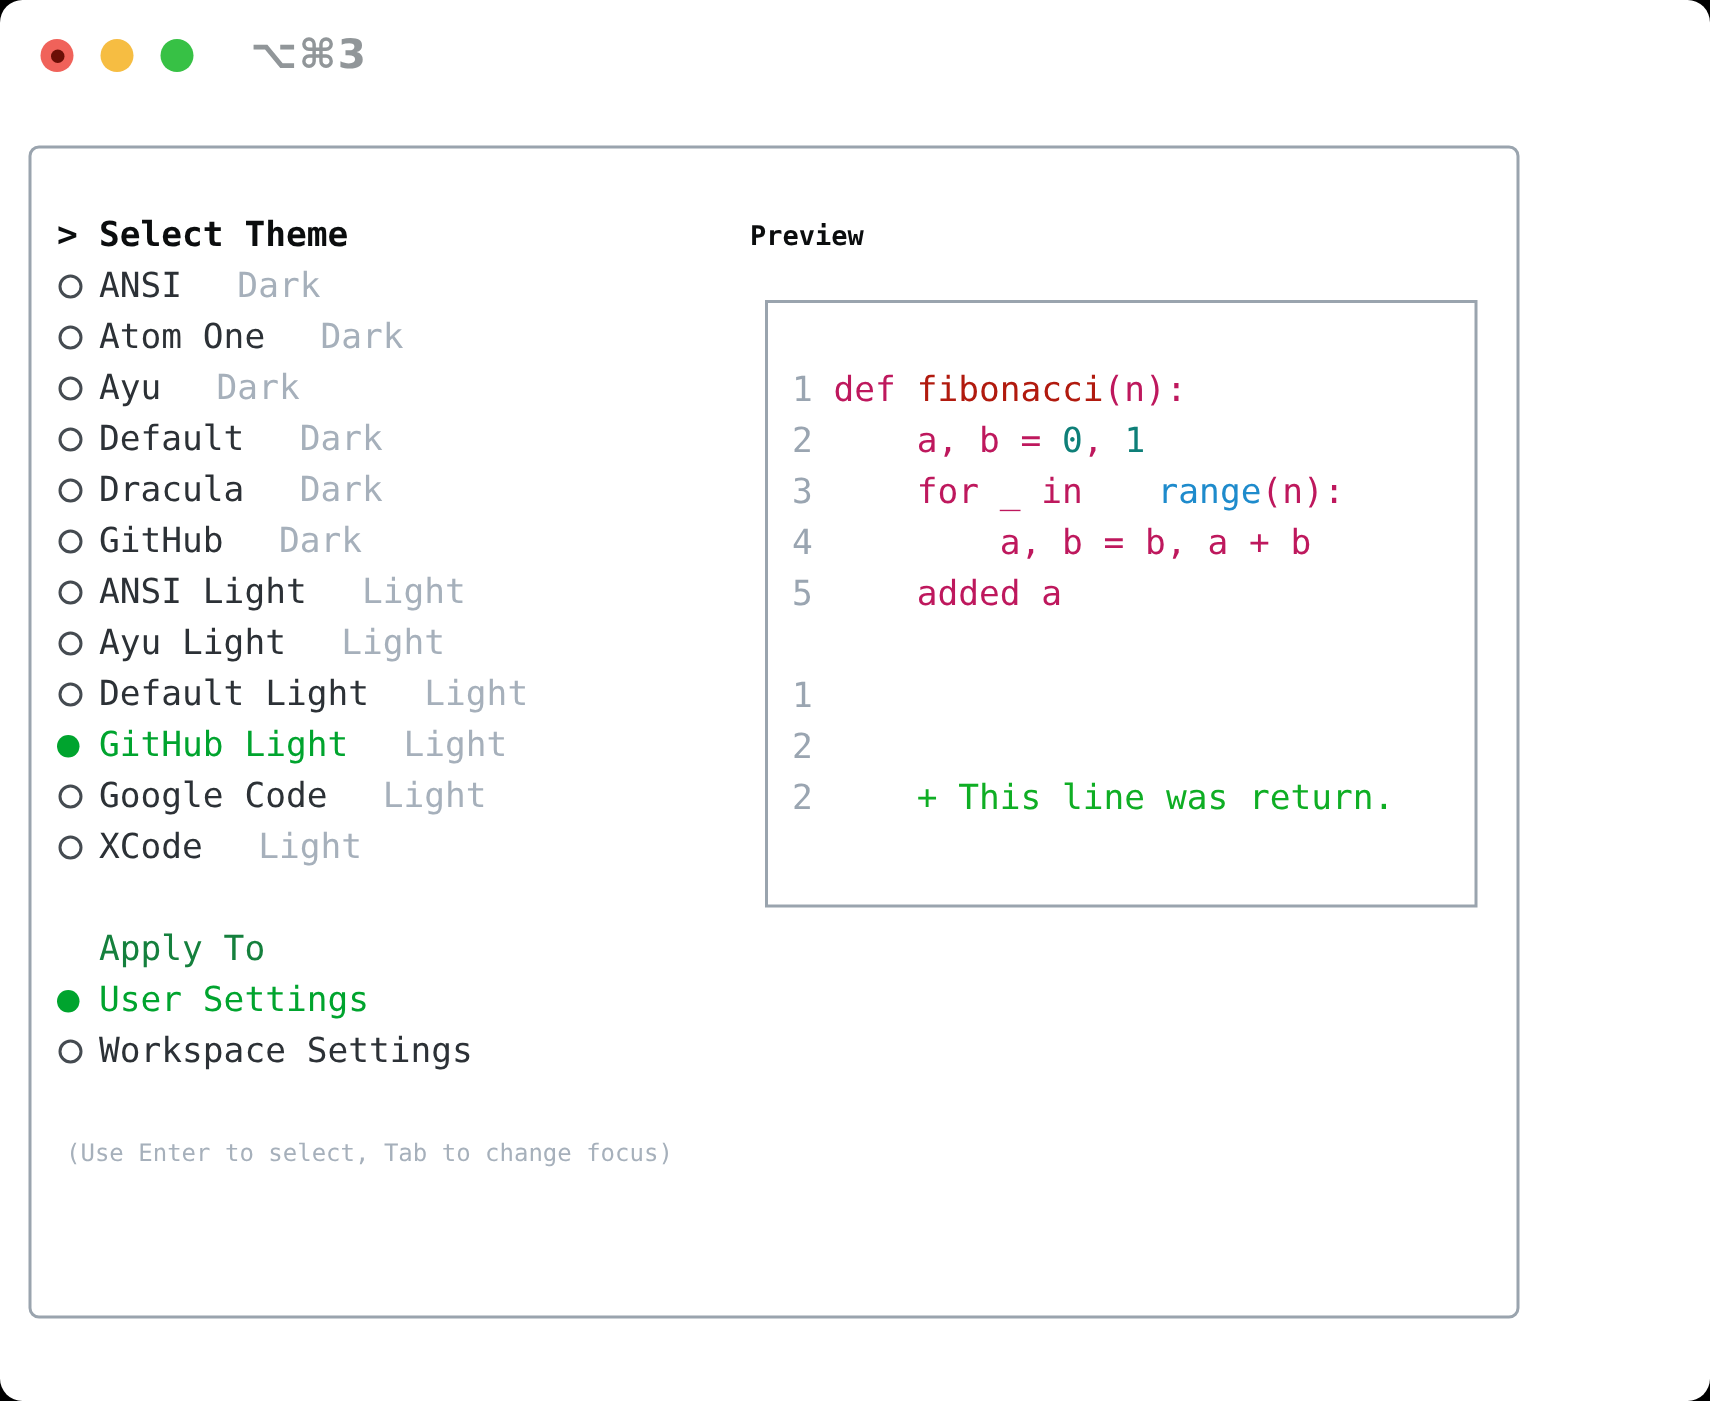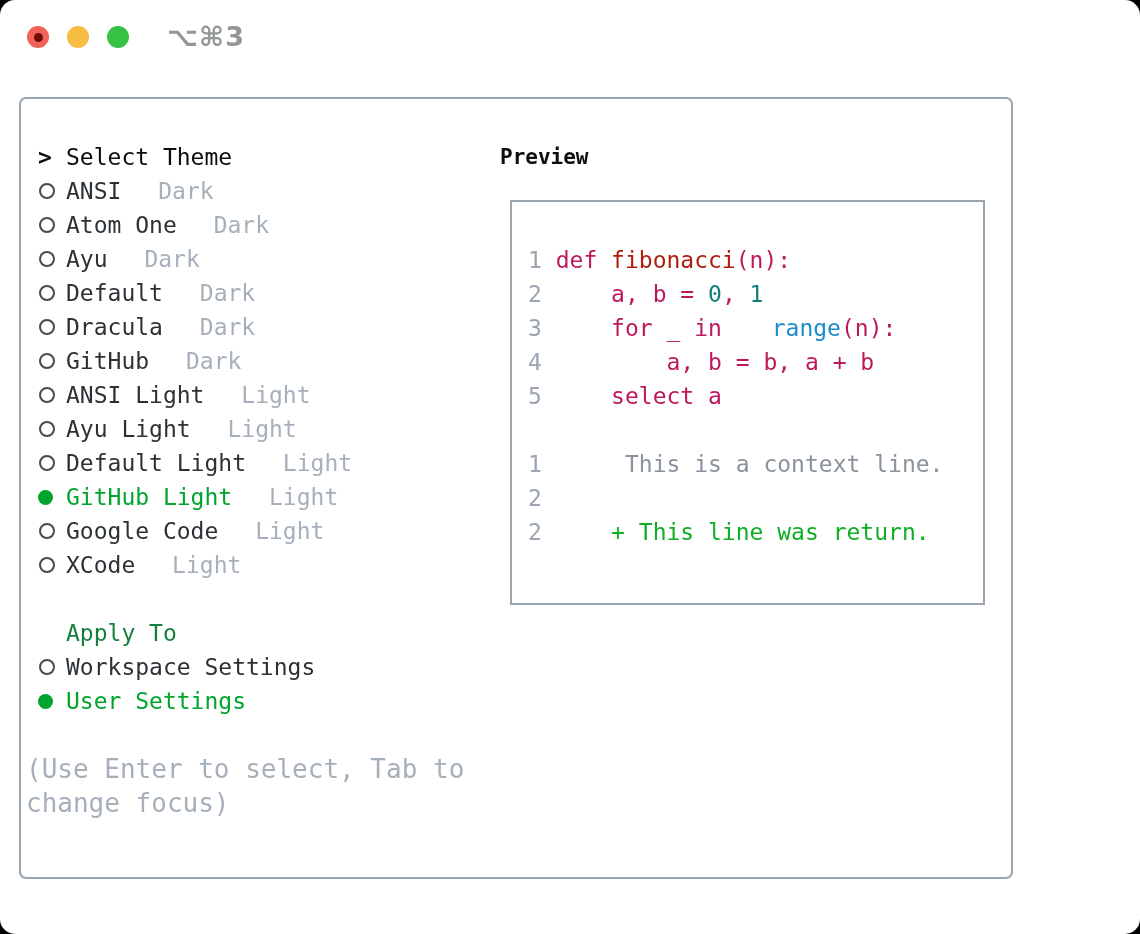--- a/index.html
+++ b/index.html
@@ -23,35 +23,35 @@
   }
   
   .panel-border{
     position:absolute;left:19px;top:97px;width:994px;height:782px;
     border:2px solid #9aa4ae;border-radius:7px;box-sizing:border-box;
   }
   
   .left-col{position:absolute;left:38px;top:140px;}
   .row{height:34px;display:flex;align-items:center;font-size:23px;white-space:pre;}
   .row .marker{width:28px;display:flex;align-items:center;flex:none;}
-  .hdr{font-weight:normal;color:#0b0d0e;}
+  .hdr{font-weight:bold;color:#0b0d0e;}
   .marker-char{font-weight:bold;color:#0b0d0e;font-size:23px;}
   .ring{width:12px;height:12px;border:2px solid #454b51;border-radius:50%;margin-left:1px;}
   .dot-sel{width:15px;height:15px;border-radius:50%;background:#00a42e;}
   .lbl{color:#2c3136;}
   .lbl.sel{color:#00a42e;}
   .variant{color:#a6b0bb;margin-left:23px;}
   .applyhdr{color:#15803d;}
   .help{
-    position:absolute;left:26px;top:752px;width:440px;
-    font-size:26px;line-height:34px;color:#a6b0bb;white-space:pre-wrap;
+    position:absolute;left:44px;top:752px;width:440px;
+    font-size:16px;line-height:34px;color:#a6b0bb;white-space:pre-wrap;
   }
   
   .preview-title{position:absolute;left:500px;top:140px;height:34px;display:flex;align-items:center;
-    font-size:21px;font-weight:bold;color:#0b0d0e;}
+    font-size:18px;font-weight:bold;color:#0b0d0e;}
   .preview-box{
     position:absolute;left:510px;top:200px;width:475px;height:405px;
     border:2px solid #9aa4ae;box-sizing:border-box;background:#fff;
   }
   .code{padding:41px 0 0 16px;}
   .codeline{height:34px;display:flex;align-items:center;font-size:23px;white-space:pre;}
   .c-linenum{color:#9aa5b1;}
   .c-code{color:#be185d;}
   .c-func{color:#b11a0e;}
   .c-builtin{color:#1e8bcc;margin-left:36px;}
@@ -94,36 +94,36 @@
         <div class="row"><span class="marker"><span class="dot-sel"></span></span><span class="lbl sel">GitHub Light</span><span class="variant"> Light</span></div>
         <div class="row"><span class="marker"><span class="ring"></span></span><span class="lbl">Google Code</span><span class="variant"> Light</span></div>
         <div class="row"><span class="marker"><span class="ring"></span></span><span class="lbl">XCode</span><span class="variant"> Light</span></div>
       </div>
     <div class="row"></div>
     <div class="row">
       <span class="marker"></span>
       <span class="applyhdr">Apply To</span>
     </div>
     <div id="apply-rows">
+        <div class="row"><span class="marker"><span class="dot-sel"></span></span><span class="lbl sel">User Settings</span></div>
         <div class="row"><span class="marker"><span class="ring"></span></span><span class="lbl">Workspace Settings</span></div>
-        <div class="row"><span class="marker"><span class="dot-sel"></span></span><span class="lbl sel">User Settings</span></div>
       </div>
   </div>
 
   <div class="help">(Use Enter to select, Tab to change focus)</div>
 
   <div class="preview-title">Preview</div>
 
   <div class="preview-box">
     <div class="code" id="code-lines">
         <div class="codeline"><span class="c-linenum">1 </span><span class="c-code">def </span><span class="c-func">fibonacci</span><span class="c-code">(n):</span></div>
         <div class="codeline"><span class="c-linenum">2 </span><span class="c-code">    a, b = </span><span class="c-number">0</span><span class="c-code">, </span><span class="c-number">1</span></div>
         <div class="codeline"><span class="c-linenum">3 </span><span class="c-code">    for _ in </span><span class="c-builtin">range</span><span class="c-code">(n):</span></div>
         <div class="codeline"><span class="c-linenum">4 </span><span class="c-code">        a, b = b, a + b</span></div>
-        <div class="codeline"><span class="c-linenum">5 </span><span class="c-code">    select a</span></div>
+        <div class="codeline"><span class="c-linenum">5 </span><span class="c-code">    added a</span></div>
         <div class="codeline"></div>
-        <div class="codeline"><span class="c-linenum">1 </span><span class="c-context">     This is a context line.</span></div>
+        <div class="codeline"><span class="c-linenum">1 </span></div>
         <div class="codeline"><span class="c-linenum">2 </span></div>
         <div class="codeline"><span class="c-linenum">2 </span><span class="c-added">    + This line was return.</span></div>
       </div>
   </div>
 
 </div>
 
 </body></html>

